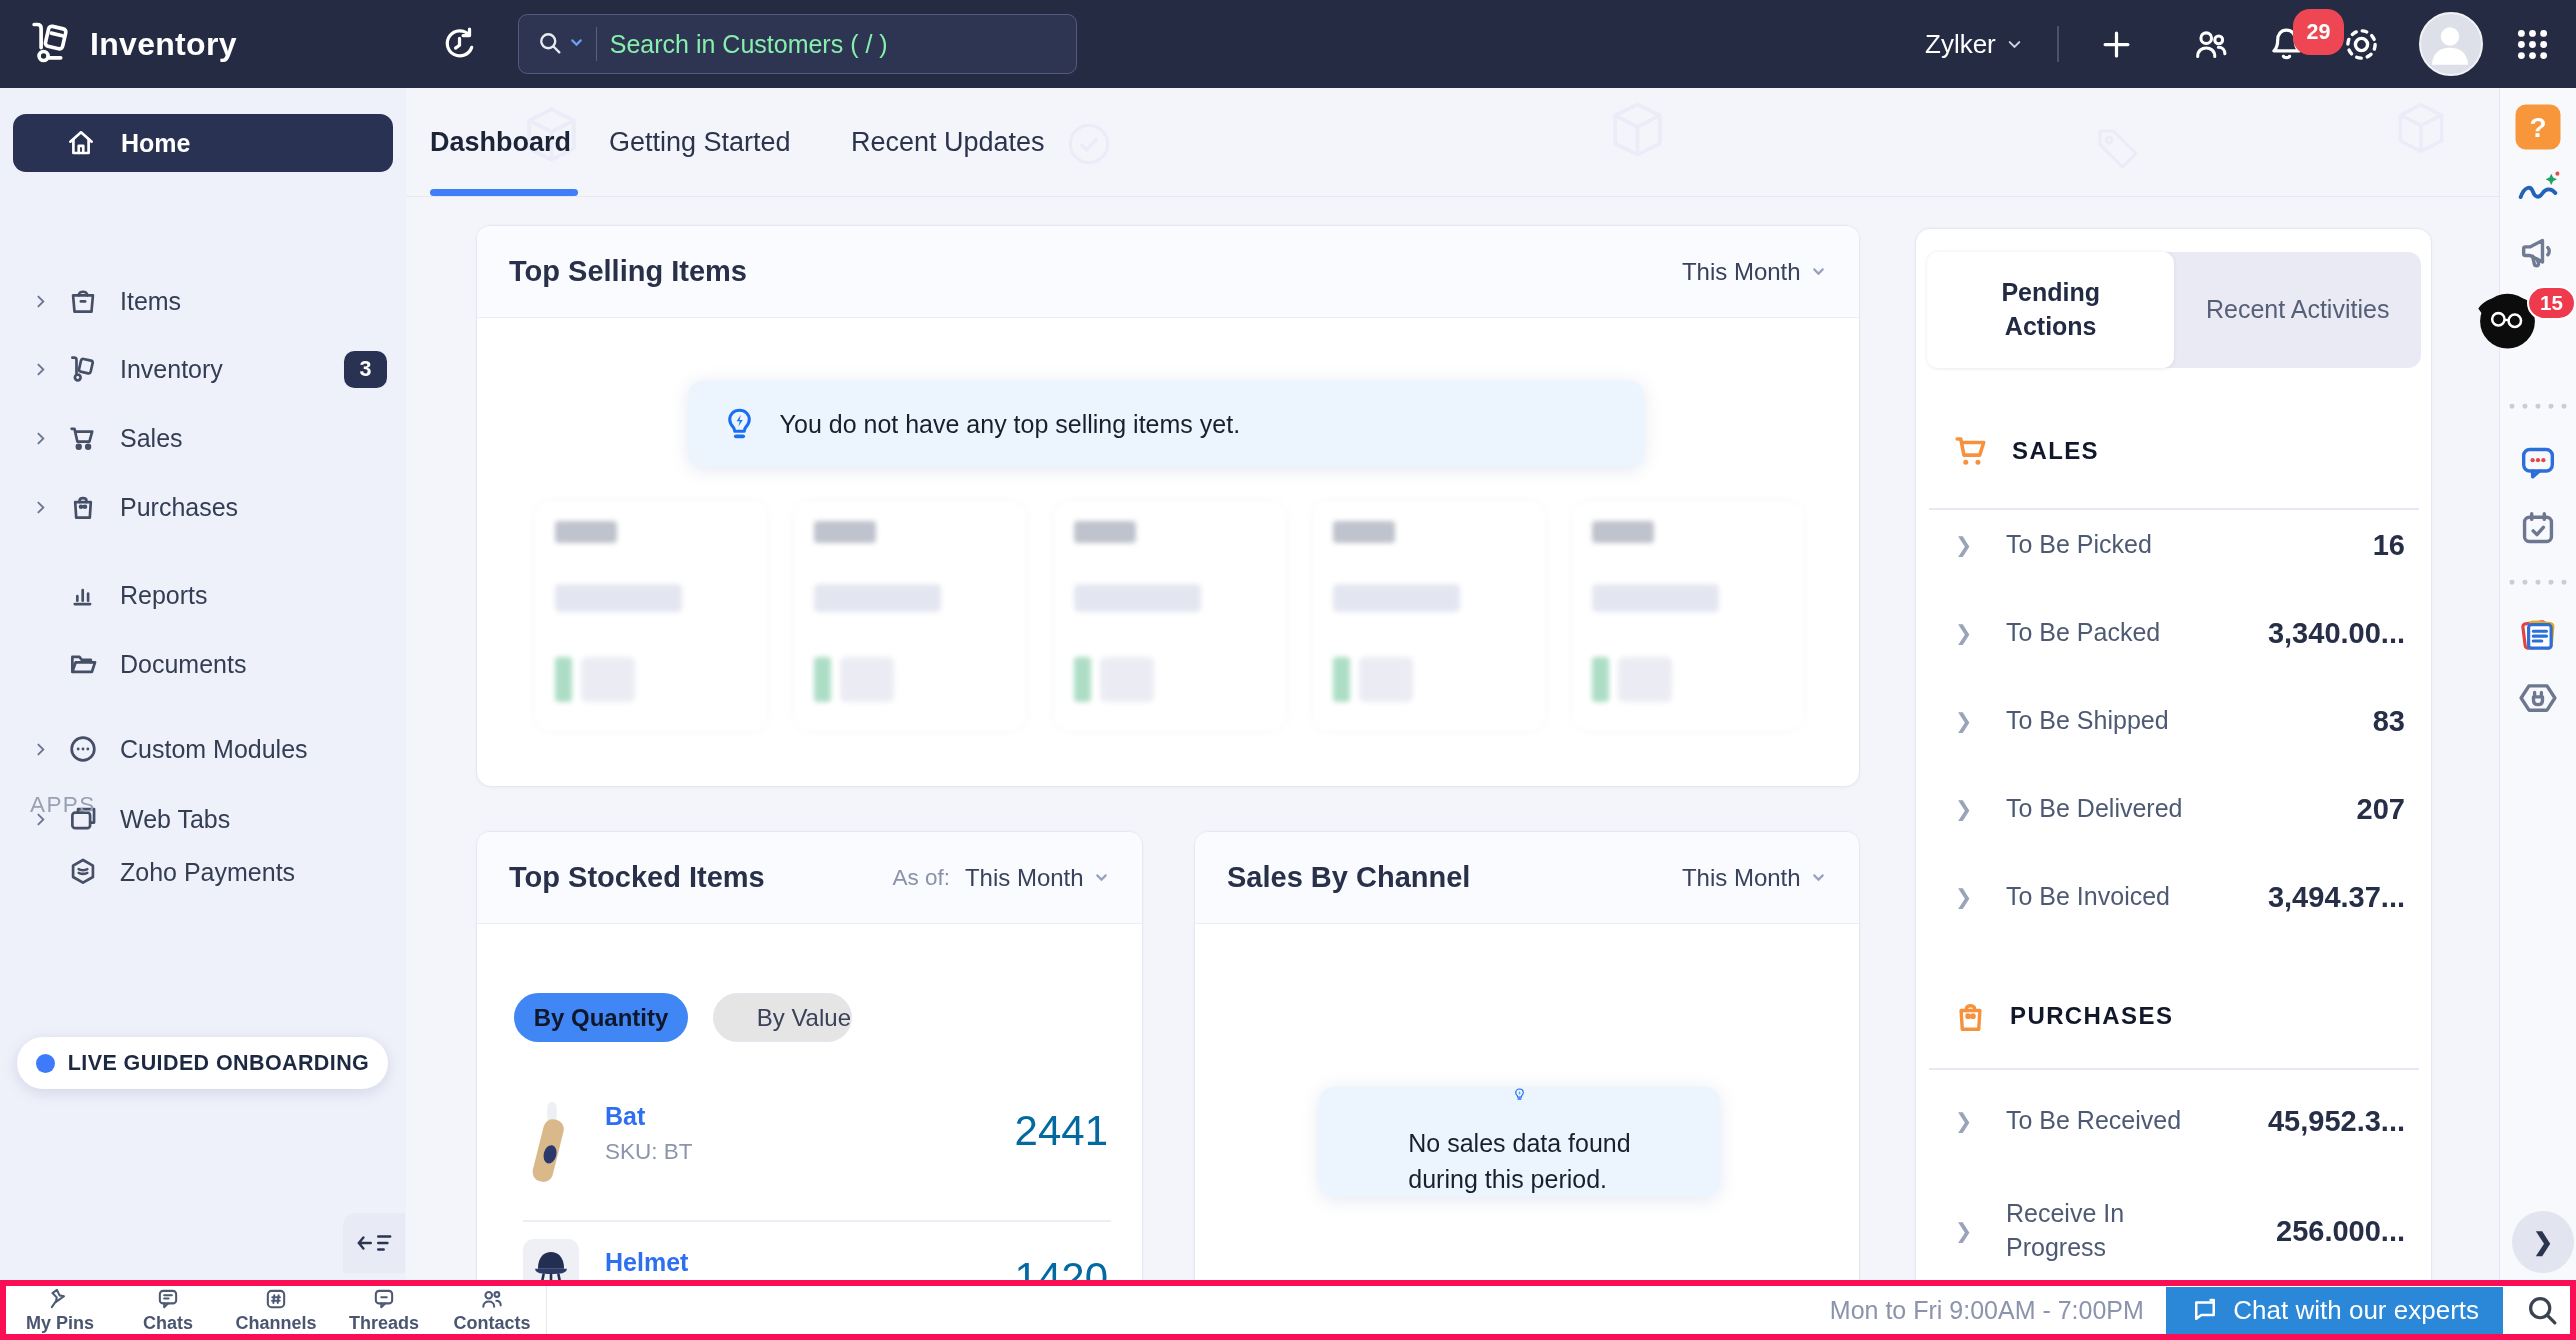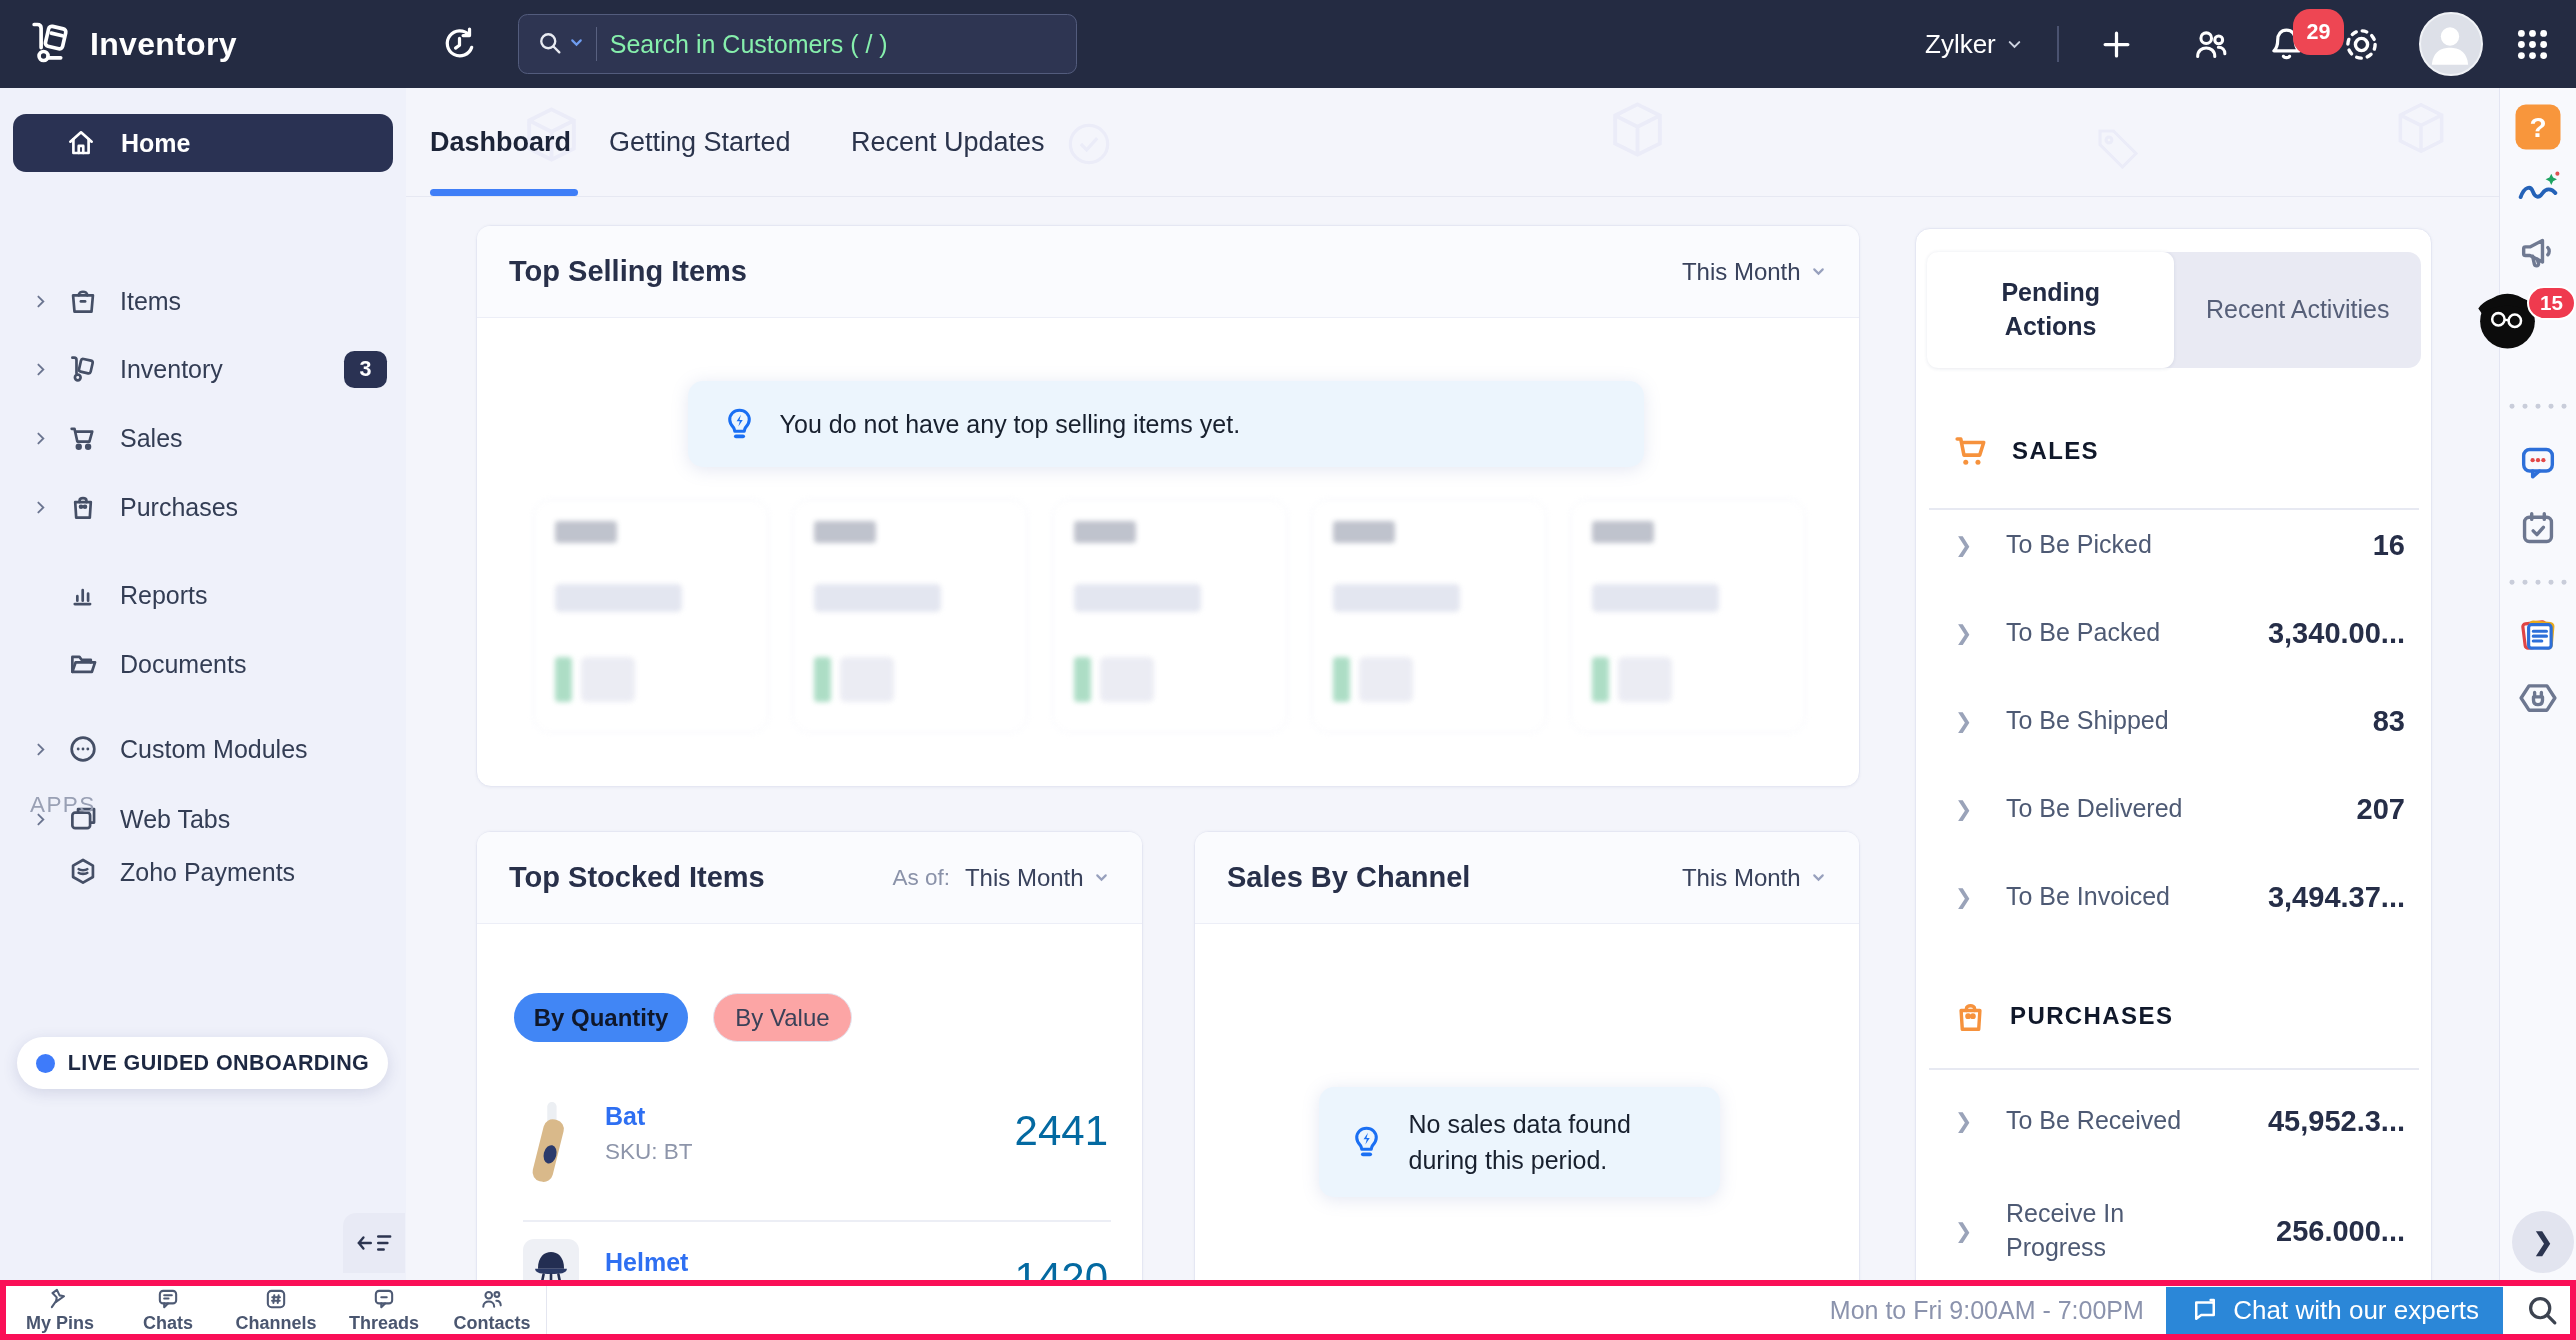--- a/index.html
+++ b/index.html
@@ -58,21 +58,21 @@
 
   
   .skel-card { position:absolute; top:273px; width:236px; height:234px; border:1.9px solid #eef0f8; border-radius:17px; filter:blur(2.8px); opacity:.85; }
   .skel-card .s1 { position:absolute; left:20.6px; top:20.6px; width:62px; height:22.5px; background:#777e93; opacity:.55; border-radius:3.7px; }
   .skel-card .s2 { position:absolute; left:20.6px; top:84px; width:127px; height:28px; background:#dfe2ee; border-radius:4.7px; }
   .skel-card .s3 { position:absolute; left:20.6px; top:157px; width:17px; height:45px; background:#9fd8bc; border-radius:3.7px; }
   .skel-card .s4 { position:absolute; left:47px; top:157px; width:54px; height:45px; background:#e8e9f2; border-radius:5.6px; }
 
   .toggle-pill { position:absolute; height:49px; border-radius:25px; display:flex; align-items:center; justify-content:center; font-size:24px; cursor:pointer; }
   .toggle-pill.on { background:#4186f5; color:#0f172a; font-weight:600; }
-  .toggle-pill.off { background:#fca5a5; color:#3a4158; border:1.9px solid #e3e5f0; }
+  .toggle-pill.off { background:#e5e5e5; color:#3a4158; border:1.9px solid #e3e5f0;justify-content:flex-end; }
 
   .item-name { font-size:25px; color:#2e6ff2; font-weight:600; cursor:pointer; }
   .item-sku { font-size:22.5px; color:#8d95aa; margin-top:7.5px; }
   .item-qty { font-size:42px; color:#0369a1; font-weight:400; }
 
   
   .rp-toggle { position:absolute; left:11.2px; top:22.5px; width:494px; height:116px; background:#e9eaf3; border-radius:13px; display:flex; }
   .rp-tab { flex:1; display:flex; align-items:center; justify-content:center; text-align:center; font-size:25px; color:#565f78; line-height:1.35; cursor:pointer; padding:0 28px; }
   .rp-tab.on { background:#fff; border-radius:11.2px; color:#222b44; font-weight:700; box-shadow:0 0.9px 3.7px rgba(50,60,110,.10); }
   .rp-sec { position:absolute; left:34px; display:flex; align-items:center; gap:19px; }
@@ -486,21 +486,21 @@
       <div class="card-head">
         <span class="card-title">Sales By Channel</span>
         <span class="period">
           <span class="ptxt">This Month</span>
           <svg class="pchev" width="17" height="17" viewBox="0 0 24 24" fill="none" stroke="#97a0bd" stroke-width="3" stroke-linecap="round">
               <path d="M6 9 L12 15 L18 9"></path>
             </svg>
         </span>
       </div>
 
-      <div class="infobox" style="left:124px; top:255px; width:401px; height:110px; padding:0 28px; gap:22.5px;">
+      <div class="infobox" style="left:124px; top:255px; width:401px; height:110px; padding:0 28px; gap:22.5px;flex-direction:column;">
         <svg width="39" height="39" viewBox="0 0 24 24" fill="none" stroke="#1a6ff3" stroke-width="1.9" stroke-linecap="round" stroke-linejoin="round">
           <path d="M12 3.2 C8.4 3.2 6 5.9 6 9 C6 11.2 7.2 12.5 8.2 13.7 C8.9 14.6 9 15.3 9.1 16.2 H14.9 C15 15.3 15.1 14.6 15.8 13.7 C16.8 12.5 18 11.2 18 9 C18 5.9 15.6 3.2 12 3.2 Z"></path>
           <path d="M12.9 6 L10.2 10 H12.2 L11.3 13.2 L14 9.2 H12 Z" fill="#1a6ff3" stroke="none"></path>
           <path d="M9.8 19.3 H14.2" stroke-width="2.4"></path>
         </svg>
         <span class="msg">
           <span>No sales data found</span><br>
           <span>during this period.</span>
         </span>
       </div>

